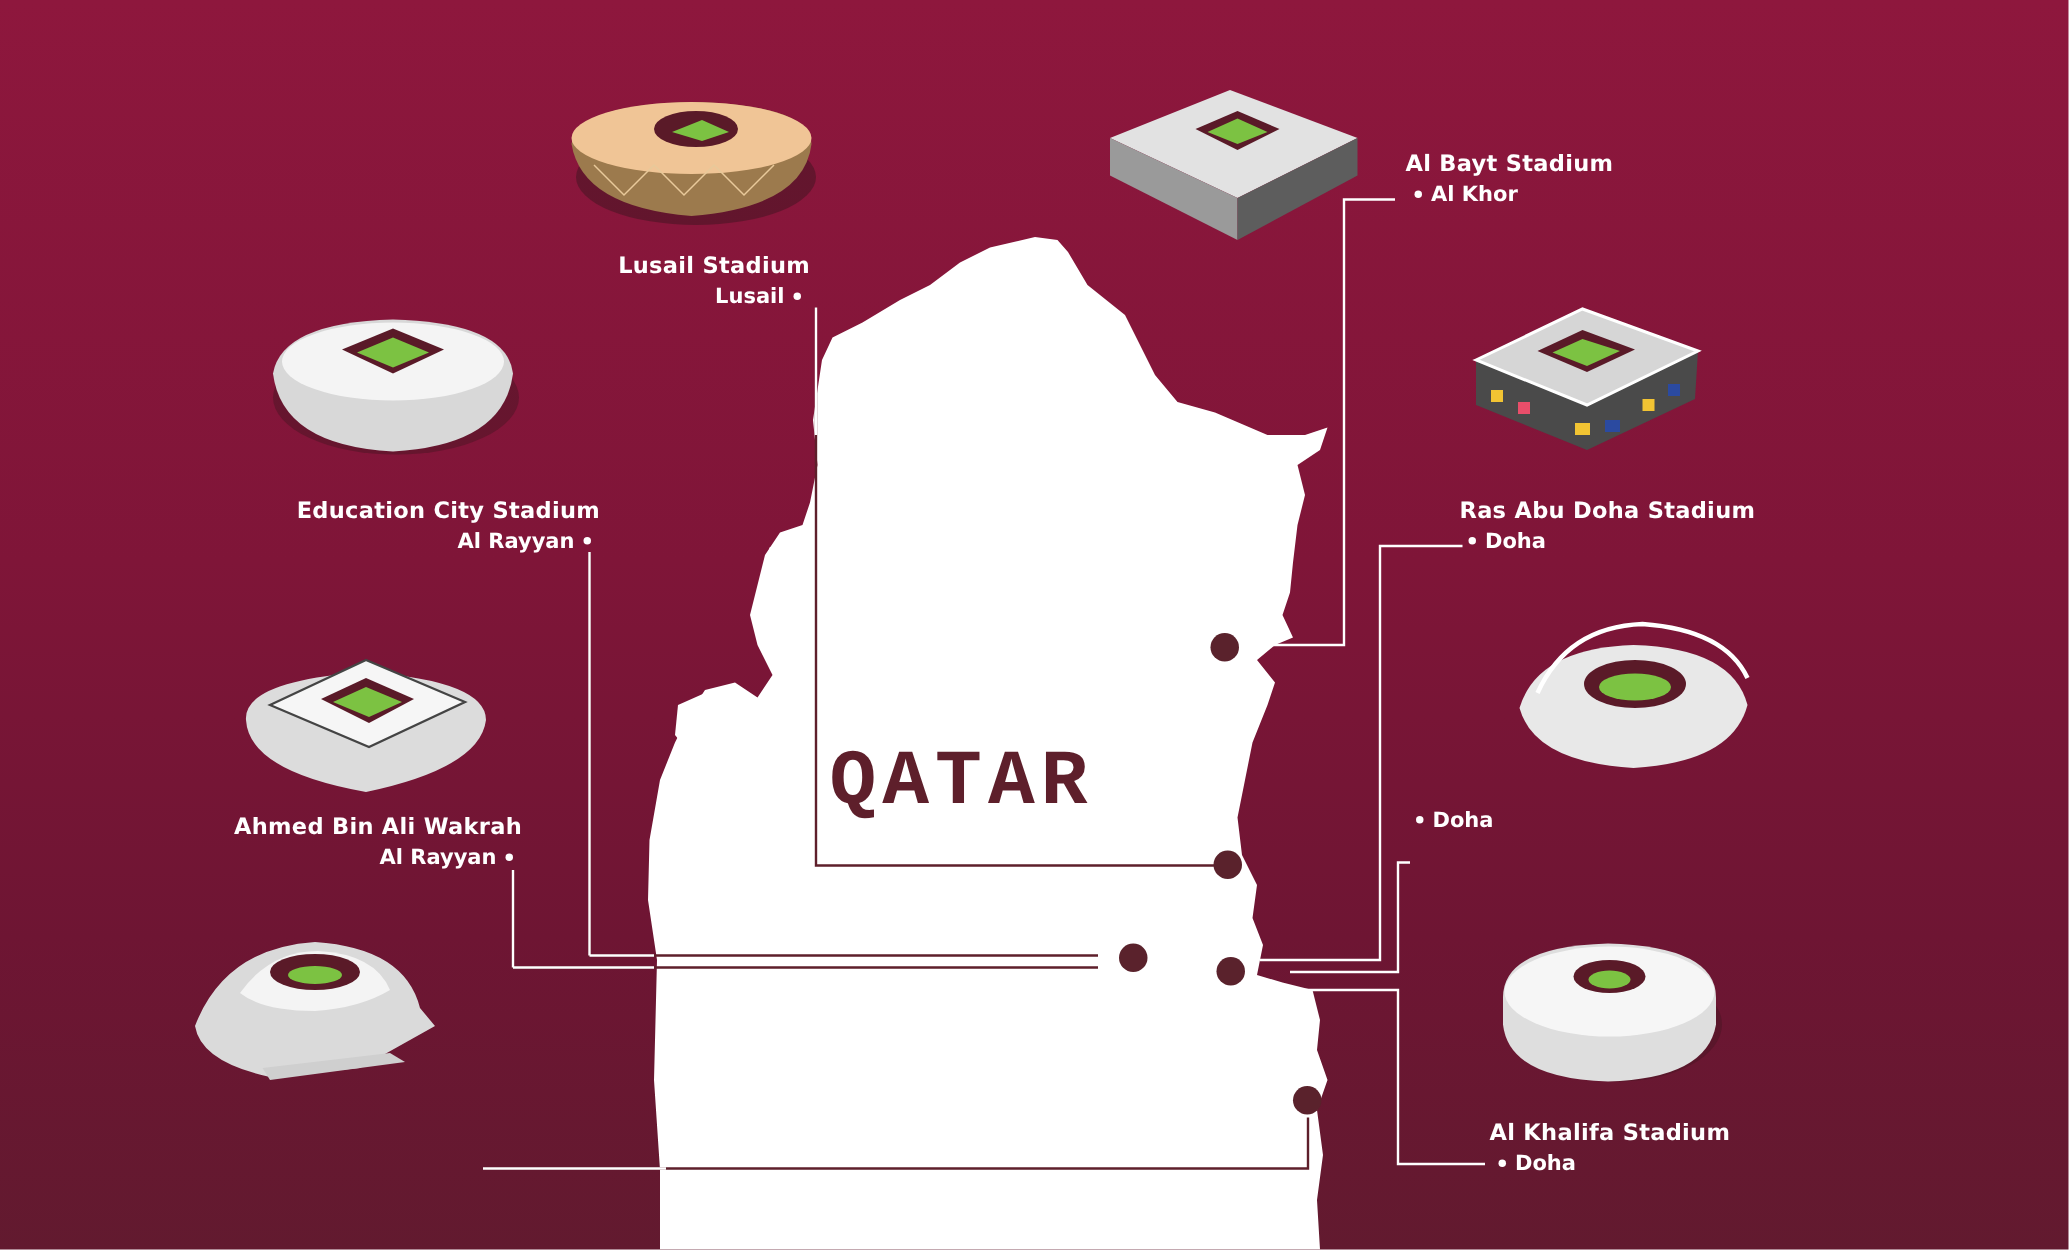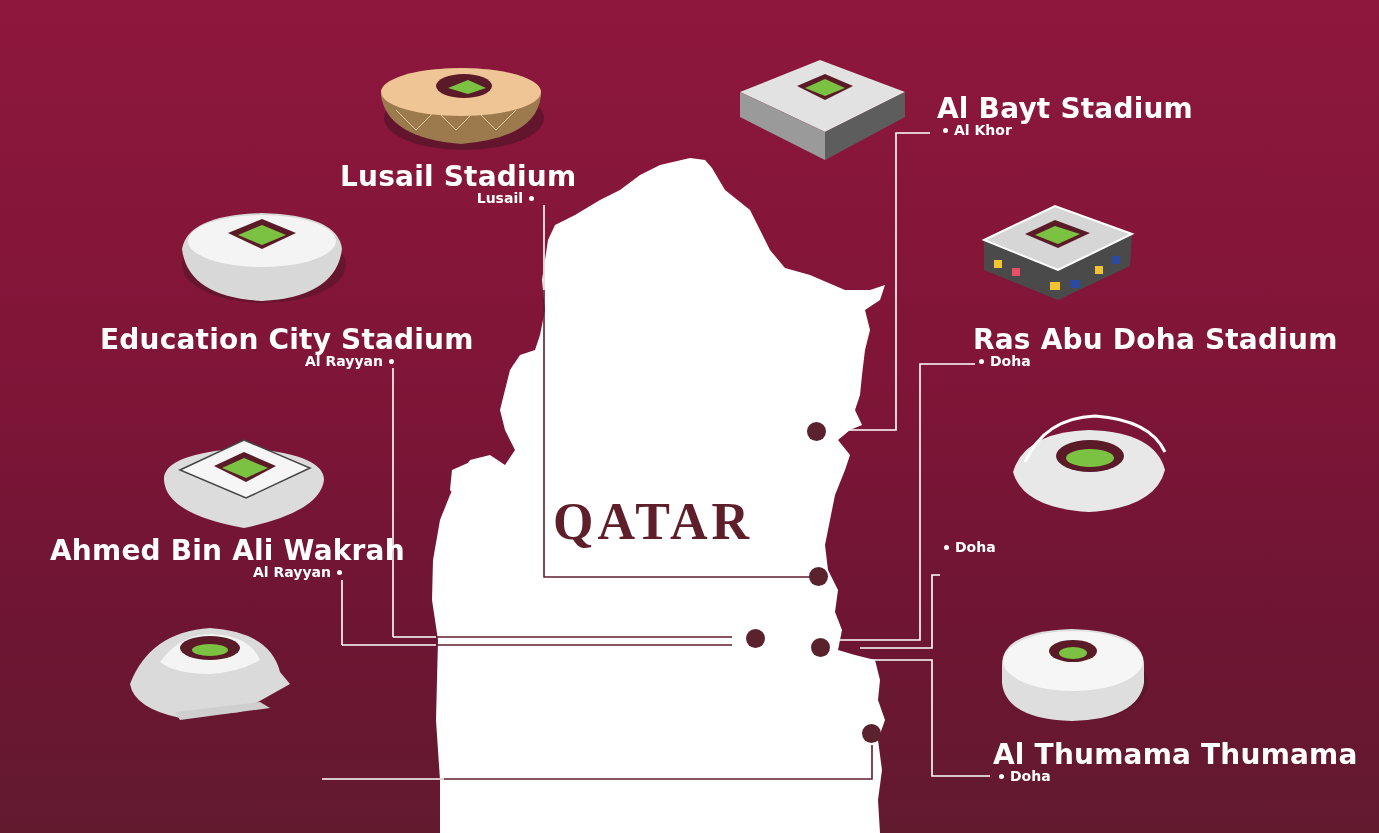--- a/index.html
+++ b/index.html
@@ -4,28 +4,28 @@
 <style>
   html, body { margin: 0; padding: 0; }
   body {
     width: 1379px; height: 833px; overflow: hidden; position: relative;
     background: linear-gradient(180deg, #8e173d 0%, #7f1538 45%, #6e1533 75%, #621a2f 100%);
     font-family: "DejaVu Sans", sans-serif;
   }
   .canvas { position: absolute; left: 0; top: 0; width: 1379px; height: 833px; }
   svg.layer { position: absolute; left: 0; top: 0; width: 1379px; height: 833px; }
   .label { position: absolute; color: #ffffff; }
-  .label .name { font-weight: bold; font-size: 28px; letter-spacing: 0.2px; white-space: nowrap; line-height: 24px; display: block; }
+  .label .name { font-weight: bold; font-size: 15px; letter-spacing: 0.2px; white-space: nowrap; line-height: 24px; display: block; }
   .label .city { font-weight: bold; font-size: 14px; white-space: nowrap; line-height: 18px; display: block; }
   .label.right-align { text-align: right; }
   .label.left-align { text-align: left; }
   .bullet { display: inline-block; width: 5px; height: 5px; border-radius: 50%; background: #fff; vertical-align: middle; margin: 0 6px; position: relative; top: -1px; }
   .country-label {
     position: absolute; left: 553px; top: 492px;
-    font-family: Liberation Serif, serif; font-weight: bold; font-size: 52px;
+    font-family: Liberation Mono, monospace; font-weight: bold; font-size: 52px;
     color: #5e1f2b; letter-spacing: 4px; line-height: 60px;
   }
   .stadium { position: absolute; }
   .stadium svg { position: static; width: 100%; height: 100%; }
   .marker { position: absolute; width: 19px; height: 19px; border-radius: 50%; background: #5a222c; }
 </style>
 </head>
 <body>
 
 <div class="canvas">
@@ -187,17 +187,17 @@
     <span class="name">Ahmed Bin Ali Wakrah</span>
     <span class="city"><span>Al Rayyan</span><span class="bullet"></span></span>
   </div>
 
   <div class="label left-align" style="left:938px; top:538px;">
     <span class="city"><span class="bullet"></span><span>Doha</span></span>
   </div>
 
 
   <div class="label left-align" style="left:993px; top:743px;">
-    <span class="name">Al Thumama Thumama</span>
+    <span class="name">Al Khalifa Stadium</span>
     <span class="city"><span class="bullet"></span><span>Doha</span></span>
   </div>
 
 </div>
 
 </body></html>

